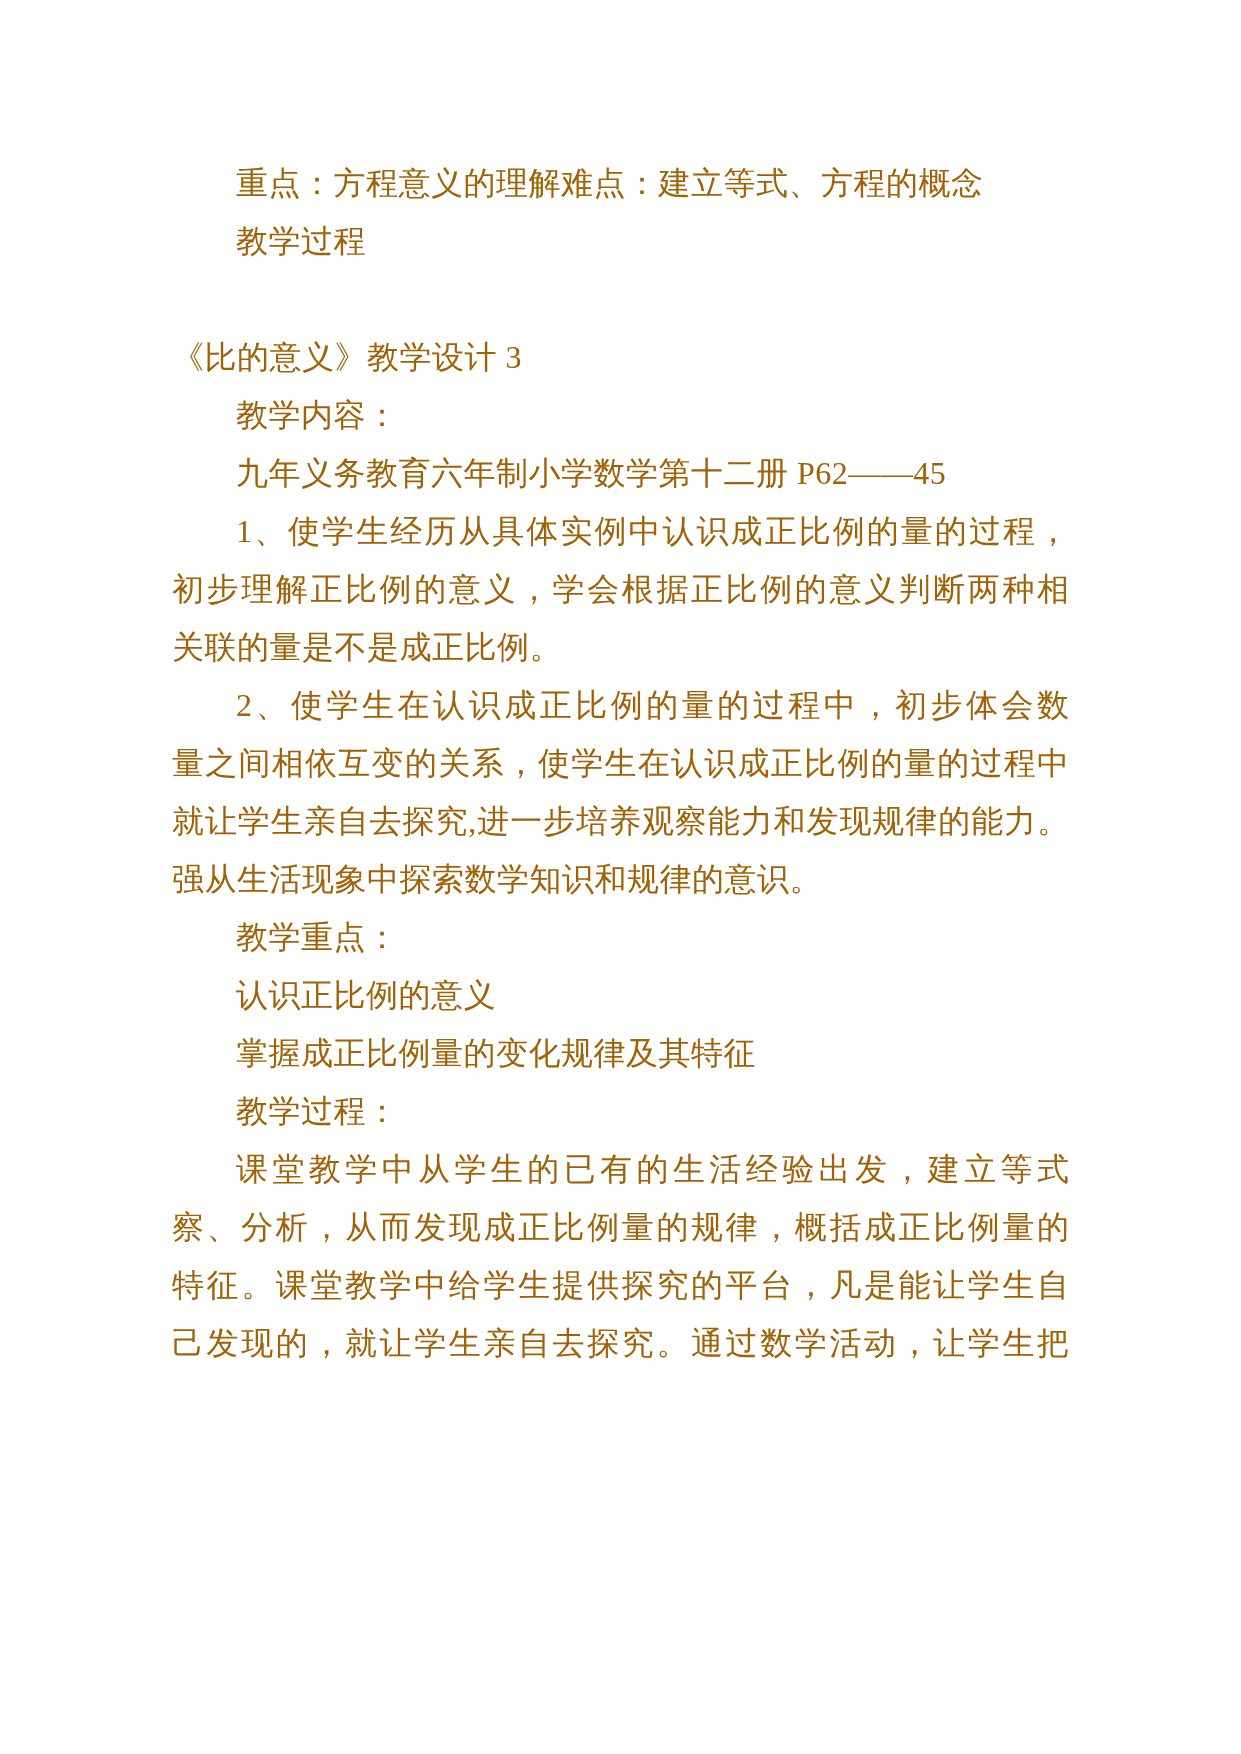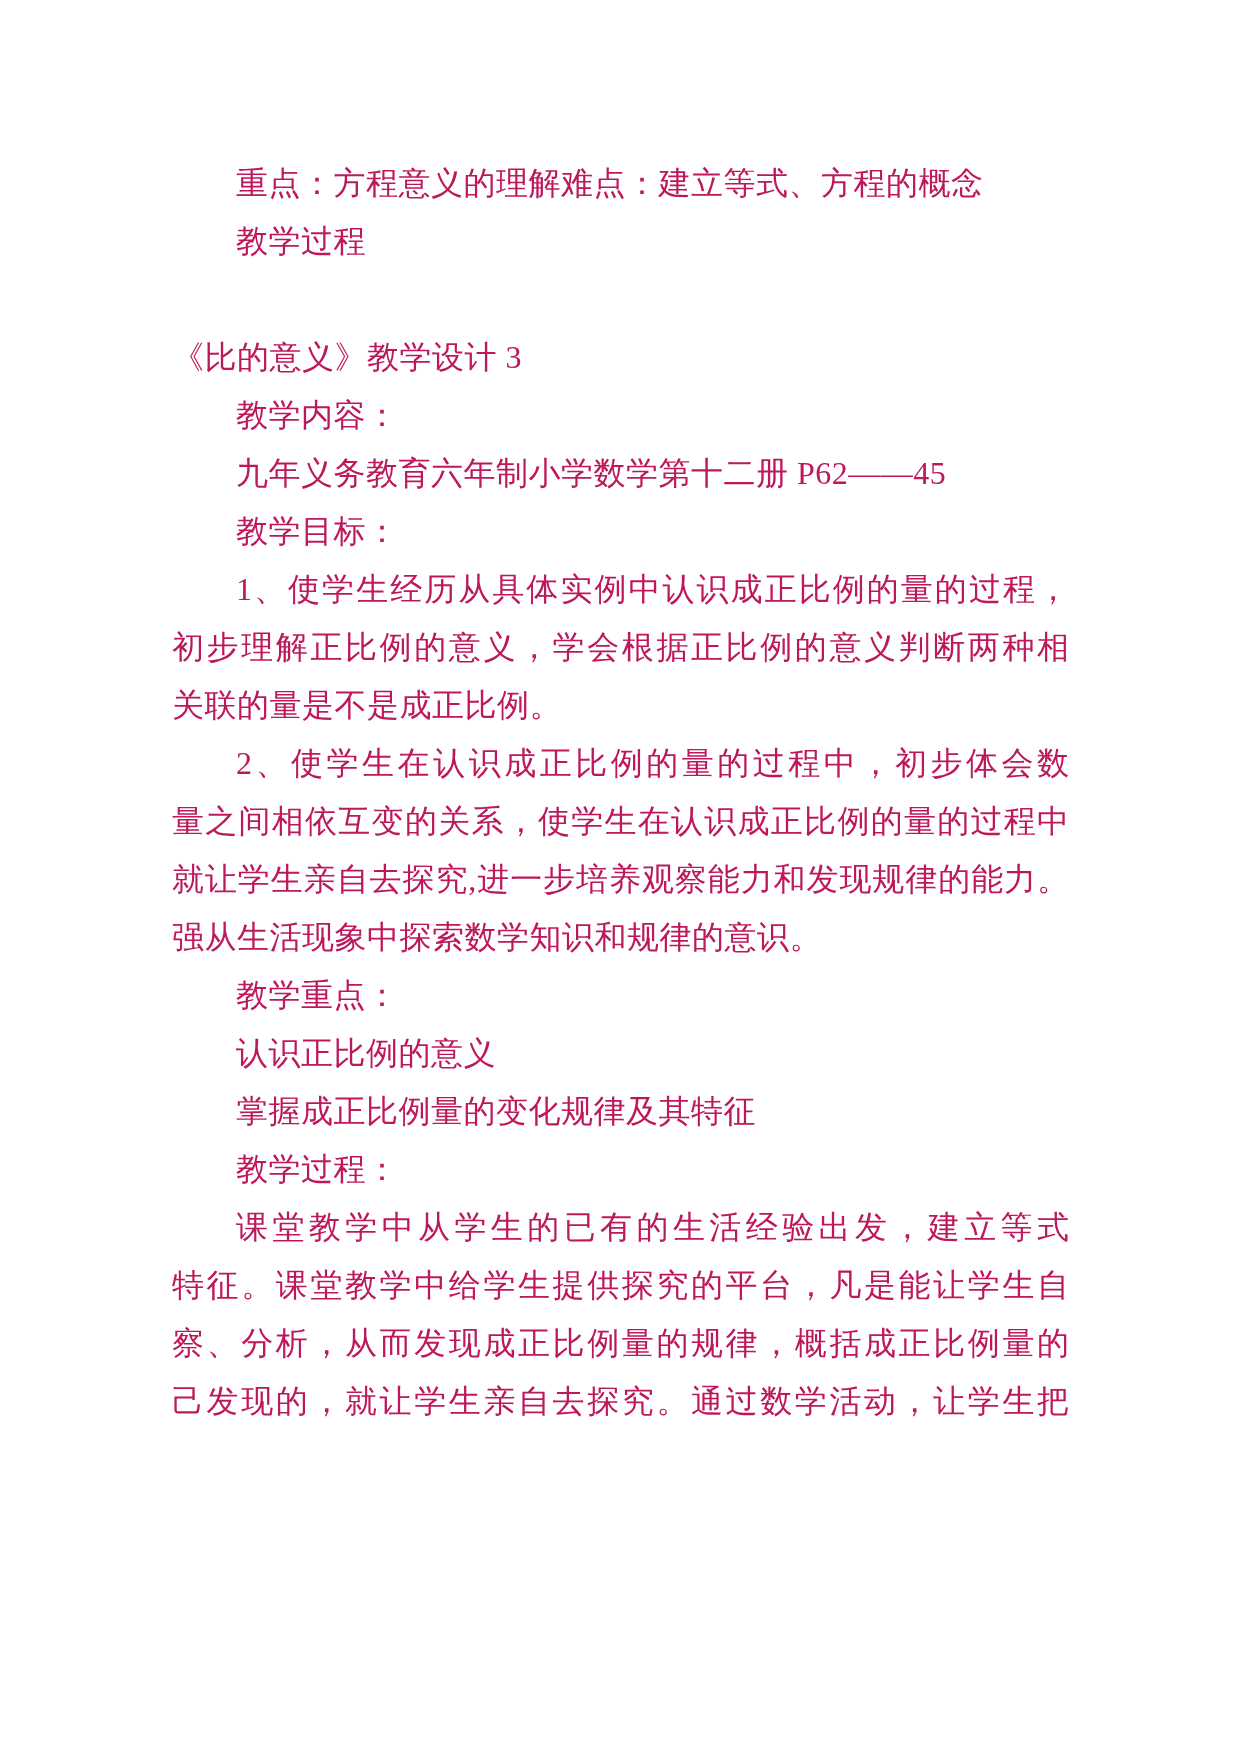--- a/index.html
+++ b/index.html
@@ -7,21 +7,21 @@
     padding: 0;
     background: #ffffff;
   }
   .page {
     position: relative;
     width: 1154px;
     height: 1754px;
     background: #ffffff;
     overflow: hidden;
     font-family: "Liberation Serif", serif;
-    color: #be185d;
+    color: #a16207;
   }
   .textblock {
     position: absolute;
     left: 172px;
     top: 154px;
     width: 897px;
   }
   .line {
     font-size: 32px;
     line-height: 58px;
@@ -51,36 +51,35 @@
   <div class="textblock">
 
     <div class="line indent">重点：方程意义的理解难点：建立等式、方程的概念</div>
     <div class="line indent">教学过程</div>
 
     <div class="spacer"></div>
 
     <div class="line">《比的意义》教学设计 3</div>
     <div class="line indent">教学内容：</div>
     <div class="line indent">九年义务教育六年制小学数学第十二册 P62——45</div>
-    <div class="line indent">教学目标：</div>
 
     <div class="line indent stretch">1、使学生经历从具体实例中认识成正比例的量的过程，</div>
     <div class="line stretch">初步理解正比例的意义，学会根据正比例的意义判断两种相</div>
     <div class="line">关联的量是不是成正比例。</div>
 
     <div class="line indent stretch">2、使学生在认识成正比例的量的过程中，初步体会数</div>
     <div class="line stretch">量之间相依互变的关系，使学生在认识成正比例的量的过程中</div>
     <div class="line stretch">就让学生亲自去探究,进一步培养观察能力和发现规律的能力。</div>
 
     <div class="line">强从生活现象中探索数学知识和规律的意识。</div>
 
     <div class="line indent">教学重点：</div>
     <div class="line indent">认识正比例的意义</div>
     <div class="line indent">掌握成正比例量的变化规律及其特征</div>
 
     <div class="line indent">教学过程：</div>
     <div class="line indent stretch">课堂教学中从学生的已有的生活经验出发，建立等式</div>
+    <div class="line stretch">察、分析，从而发现成正比例量的规律，概括成正比例量的</div>
     <div class="line stretch">特征。课堂教学中给学生提供探究的平台，凡是能让学生自</div>
-    <div class="line stretch">察、分析，从而发现成正比例量的规律，概括成正比例量的</div>
     <div class="line stretch">己发现的，就让学生亲自去探究。通过数学活动，让学生把</div>
 
   </div>
 </div>
 
 </body></html>

